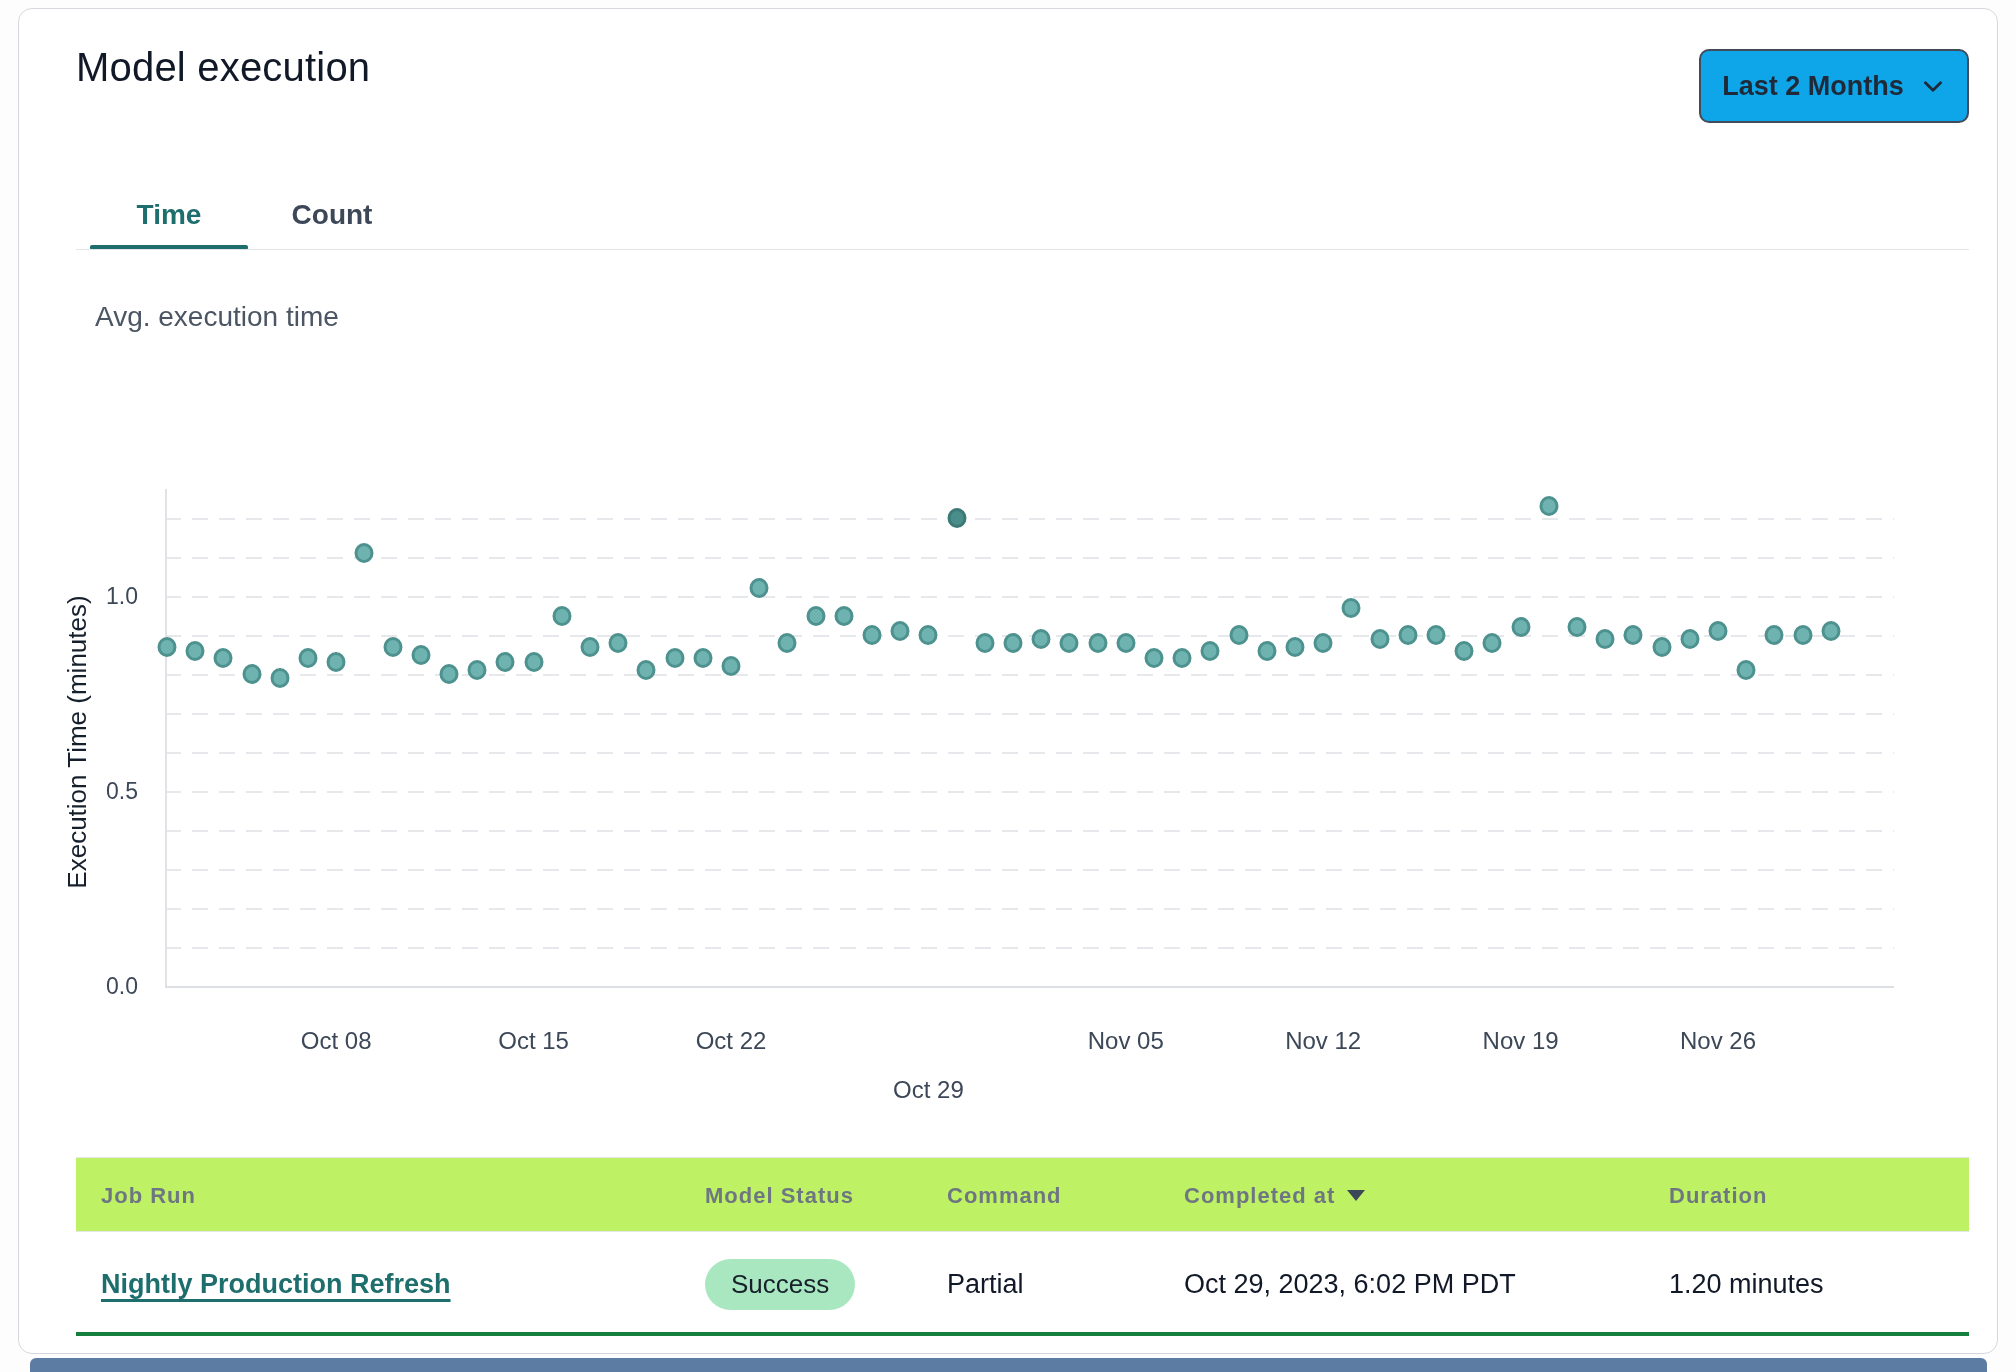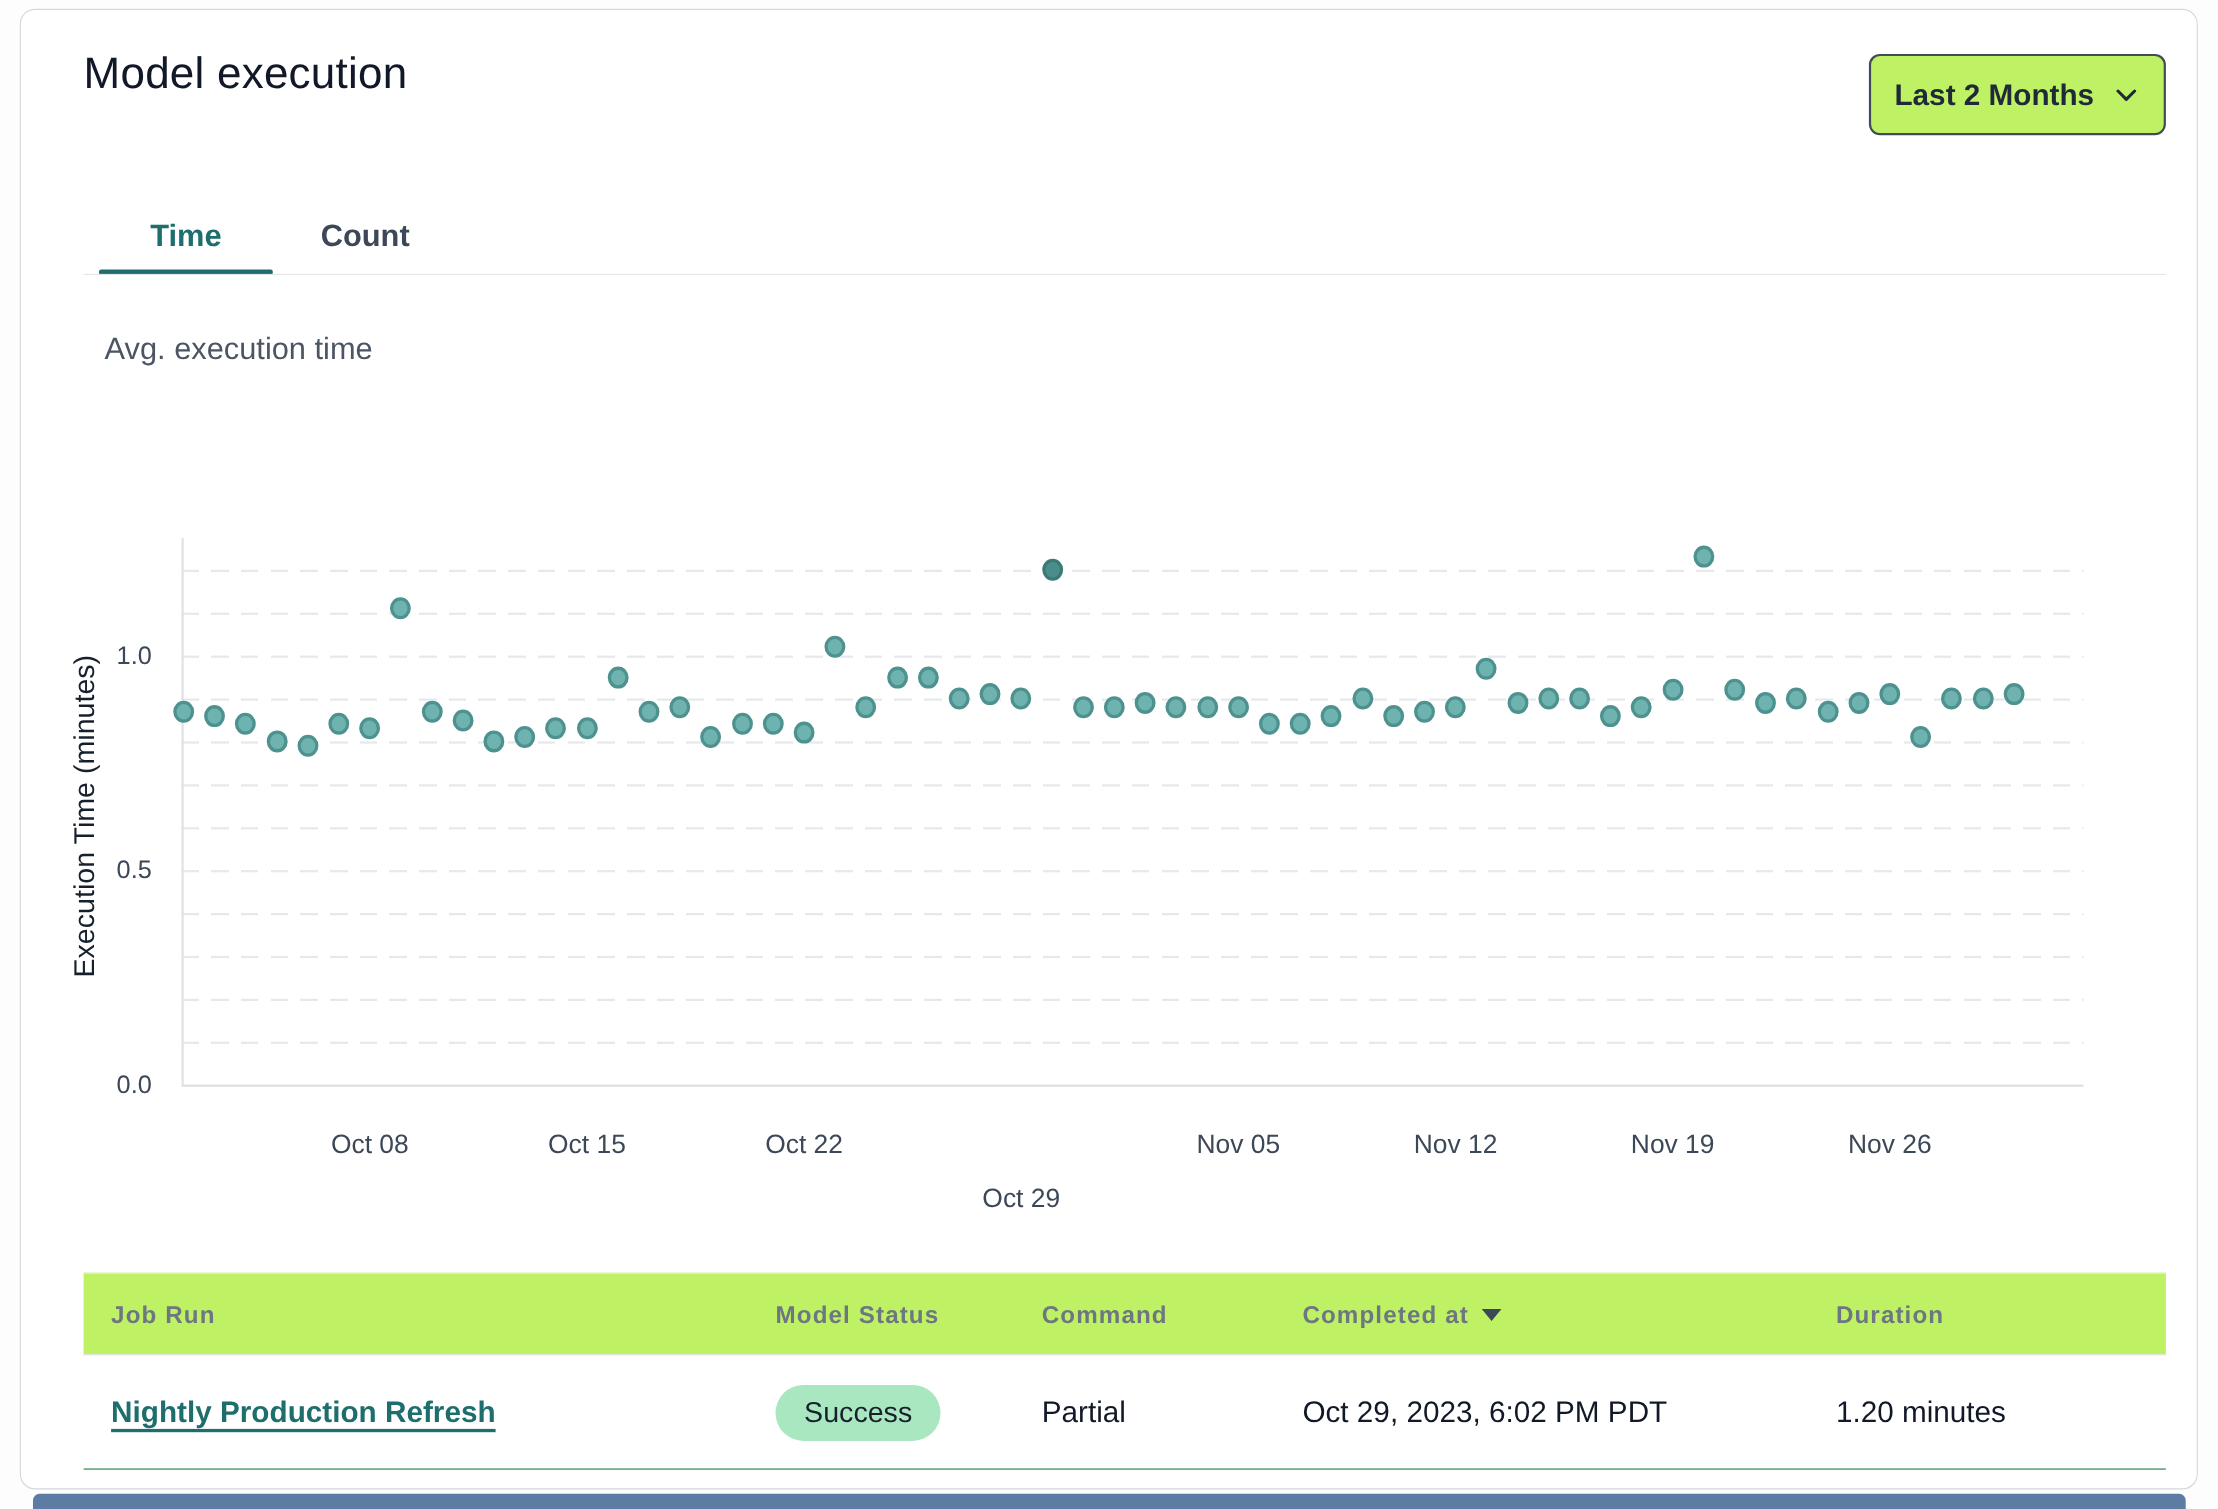--- a/index.html
+++ b/index.html
@@ -1,21 +1,21 @@
 <!DOCTYPE html>
 <html><head>
 <meta charset="utf-8">
 <style>
   html,body{margin:0;padding:0;background:#fff;}
   #page{position:relative;width:2016px;height:1372px;background:#fdfdfd;overflow:hidden;
         font-family:"Liberation Sans",sans-serif;color:#1f2937;}
   .card{position:absolute;left:18px;top:8px;width:1978px;height:1344px;background:#ffffff;
         border:1px solid #d4d7dc;border-radius:14px;}
   .page-title{position:absolute;left:57px;top:36px;font-size:40px;font-weight:500;color:#111827;letter-spacing:.2px;}
-  .range-btn{position:absolute;left:1680px;top:40px;width:270px;height:74px;background:#bef264;
+  .range-btn{position:absolute;left:1680px;top:40px;width:270px;height:74px;background:#0ea5e9;
         border:2px solid #414b5a;border-radius:10px;display:flex;align-items:center;justify-content:center;
         gap:16px;font-size:27px;font-weight:600;color:#1f2937;cursor:pointer;font-family:inherit;}
   .tabs{position:absolute;left:71px;top:176px;display:flex;}
   .tab{height:60px;display:flex;align-items:center;justify-content:center;font-size:28px;font-weight:700;
        color:#3c4757;cursor:pointer;}
   .tab.t1{width:158px;}
   .tab.t2{width:168px;}
   .tab.active{color:#1d6e6d;}
   .tab-underline{position:absolute;left:71px;top:236px;width:158px;height:5px;background:#1d6e6d;border-radius:2px;}
   .tabs-divider{position:absolute;left:57px;top:240px;width:1893px;height:1px;background:#e3e5e8;}
@@ -38,21 +38,21 @@
   .xtick{position:absolute;font-size:24px;color:#3c4757;transform:translateX(-50%);white-space:nowrap;}
   .y-title{position:absolute;left:58px;top:733px;transform:translate(-50%,-50%) rotate(-90deg);
            font-size:26px;color:#16202c;white-space:nowrap;}
   
   .thead{position:absolute;left:57px;top:1148px;width:1893px;height:75px;background:#bef264;
          border-top:1px solid #e5e7eb;border-bottom:1px solid #e5e7eb;box-sizing:border-box;}
   .th{position:absolute;top:0;height:75px;display:flex;align-items:center;font-size:22px;font-weight:700;
       color:#6e7681;letter-spacing:1px;}
   .sort-tri{width:0;height:0;border-left:9px solid transparent;border-right:9px solid transparent;
             border-top:11px solid #3c4757;margin-left:12px;}
-  .trow{position:absolute;left:57px;top:1223px;width:1893px;height:104px;border-bottom:1px solid #15803d;box-sizing:border-box;}
+  .trow{position:absolute;left:57px;top:1223px;width:1893px;height:104px;border-bottom:4px solid #15803d;box-sizing:border-box;}
   .td{position:absolute;top:0;height:104px;display:flex;align-items:center;font-size:27px;color:#111827;}
   .job-link{font-weight:700;color:#1d6e6d;text-decoration:underline;text-underline-offset:6px;
             text-decoration-thickness:3px;cursor:pointer;}
   .badge{background:#a9e7c0;color:#17212b;font-size:26px;padding:10px 26px;border-radius:28px;}
   .bottom-bar{position:absolute;left:30px;top:1358px;width:1957px;height:14px;background:#5d7ca3;
               border-radius:6px 6px 0 0;}
 </style>
 </head>
 <body>
 

